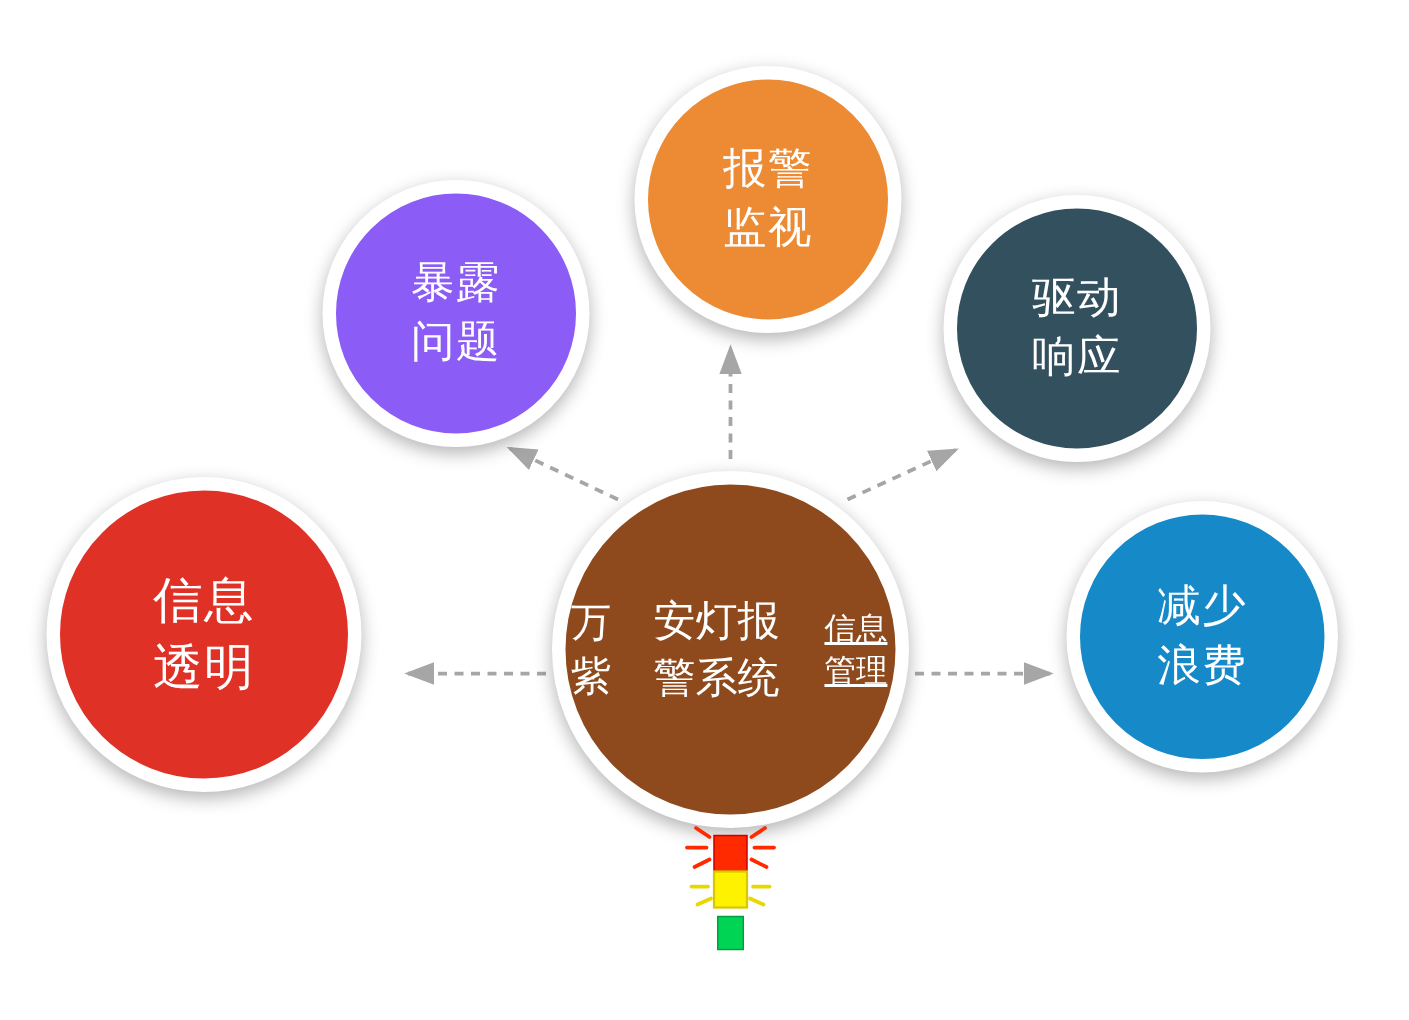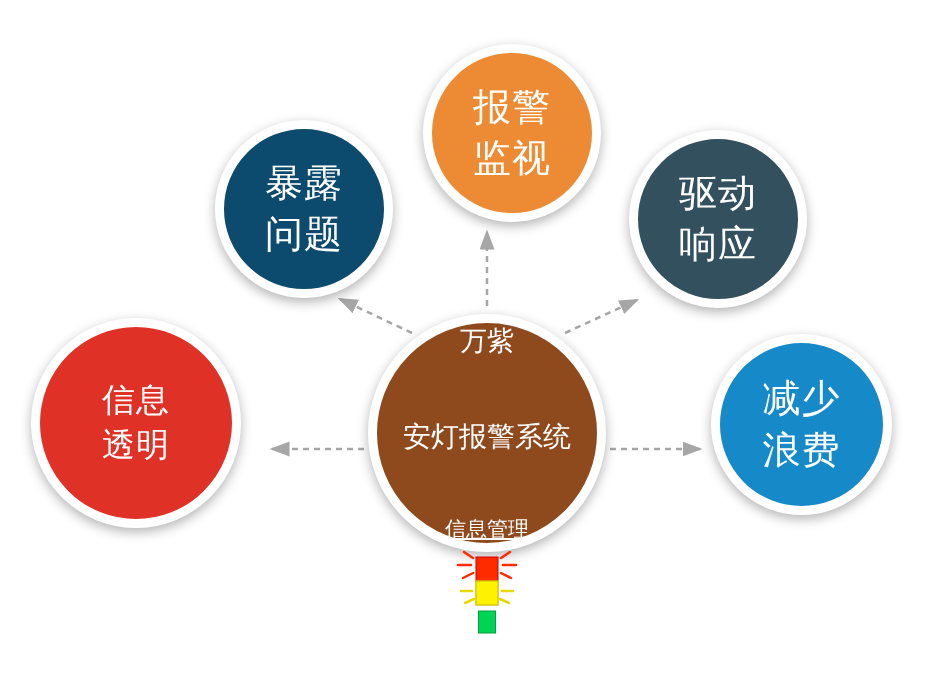--- a/index.html
+++ b/index.html
@@ -28,39 +28,39 @@
     box-shadow: 0 4px 12px rgba(0,0,0,0.30);
     display: flex;
     align-items: center;
     justify-content: center;
     text-align: center;
     color: #ffffff;
     box-sizing: content-box;
   }
   .node-label {
     white-space: pre-line;
-    font-size: 38px;
+    font-size: 29px;
     line-height: 1.35;
     letter-spacing: 1px;
   }
   
   .center-node {
     left: 368px; top: 314px;
     width: 220px; height: 220px;
     background: #8E4A1D;
-    flex-direction: column;
-    justify-content: space-between;
+    flex-direction: row;
+    justify-content: flex-end;
     gap: 14px;
   }
   .center-line-1 { font-size: 27px; }
   .center-line-2 { font-size: 28px; }
   .center-line-3 { font-size: 21px; text-decoration: underline; }
   
   .node-alarm    { left: 423px; top: 44px;  width: 160px; height: 160px; background: #EC8B33; }
-  .node-expose   { left: 215px; top: 120px; width: 160px; height: 160px; background: #0c4a6e; }
+  .node-expose   { left: 215px; top: 120px; width: 160px; height: 160px; background: #8b5cf6; }
   .node-drive    { left: 629px; top: 130px; width: 160px; height: 160px; background: #33505E; }
   .node-info     { left: 31px;  top: 318px; width: 192px; height: 192px; background: #E03127; }
   .node-reduce   { left: 711px; top: 334px; width: 163px; height: 163px; background: #1689C9; justify-content: center; }
   .node-info .node-label { font-size: 33px; }
   .andon {
     position: absolute;
     left: 437px; top: 545px;
     width: 100px; height: 112px;
   }
 </style>

